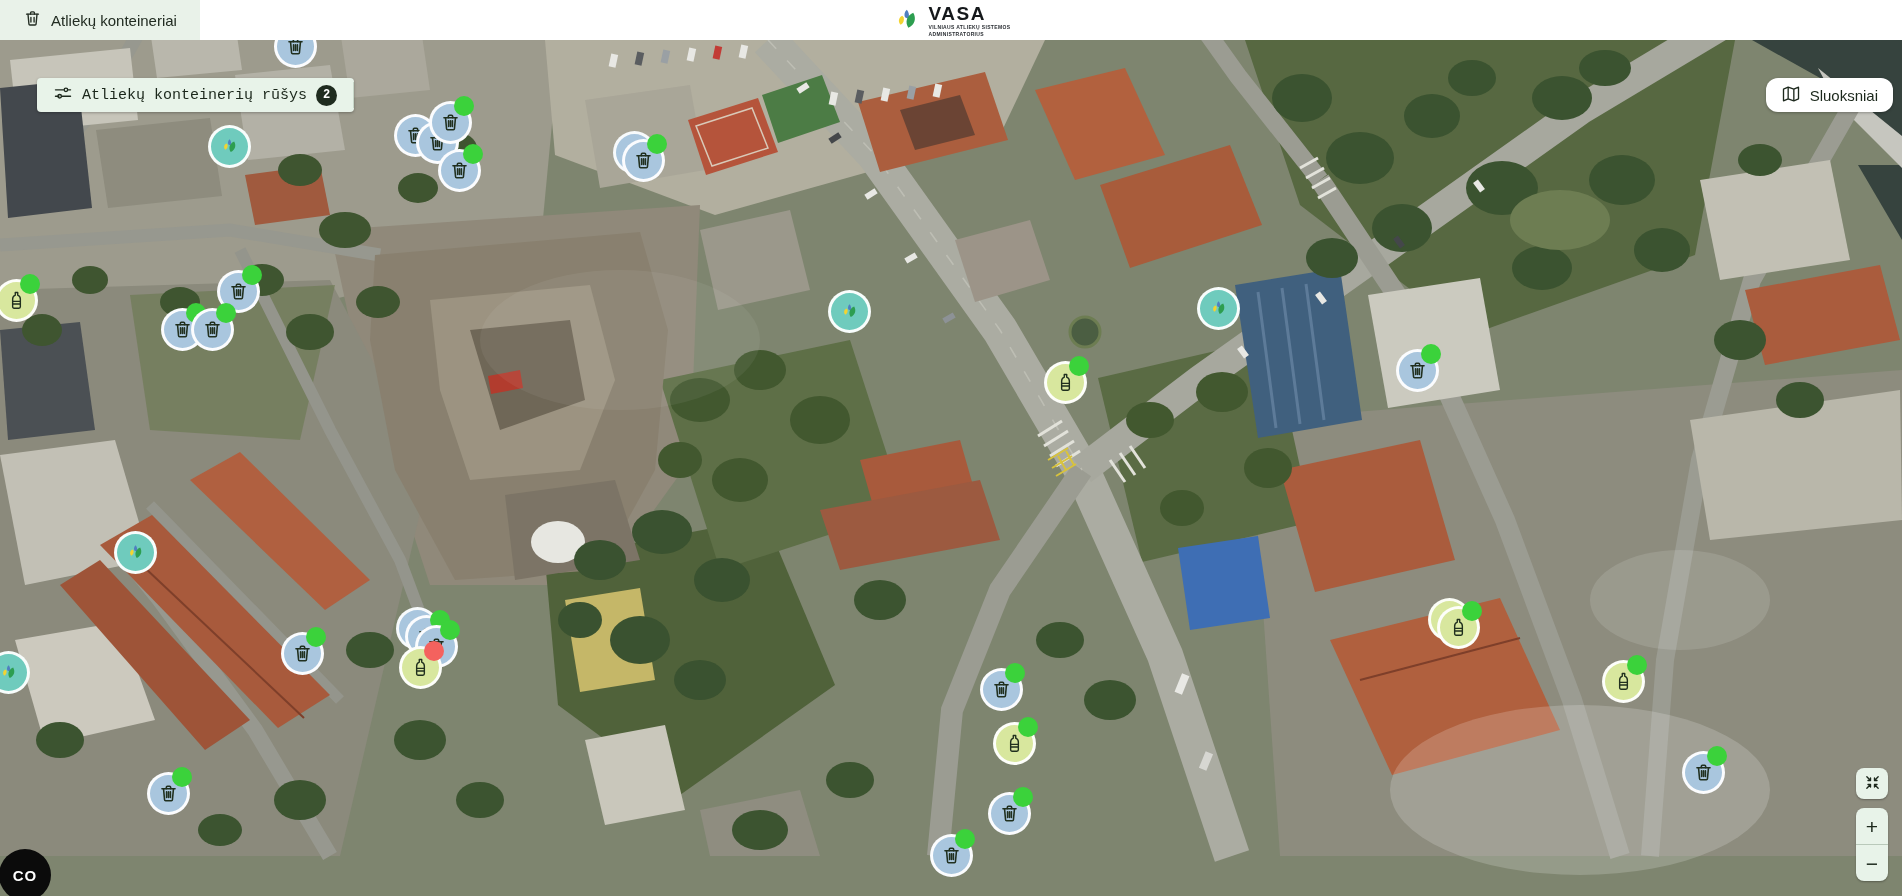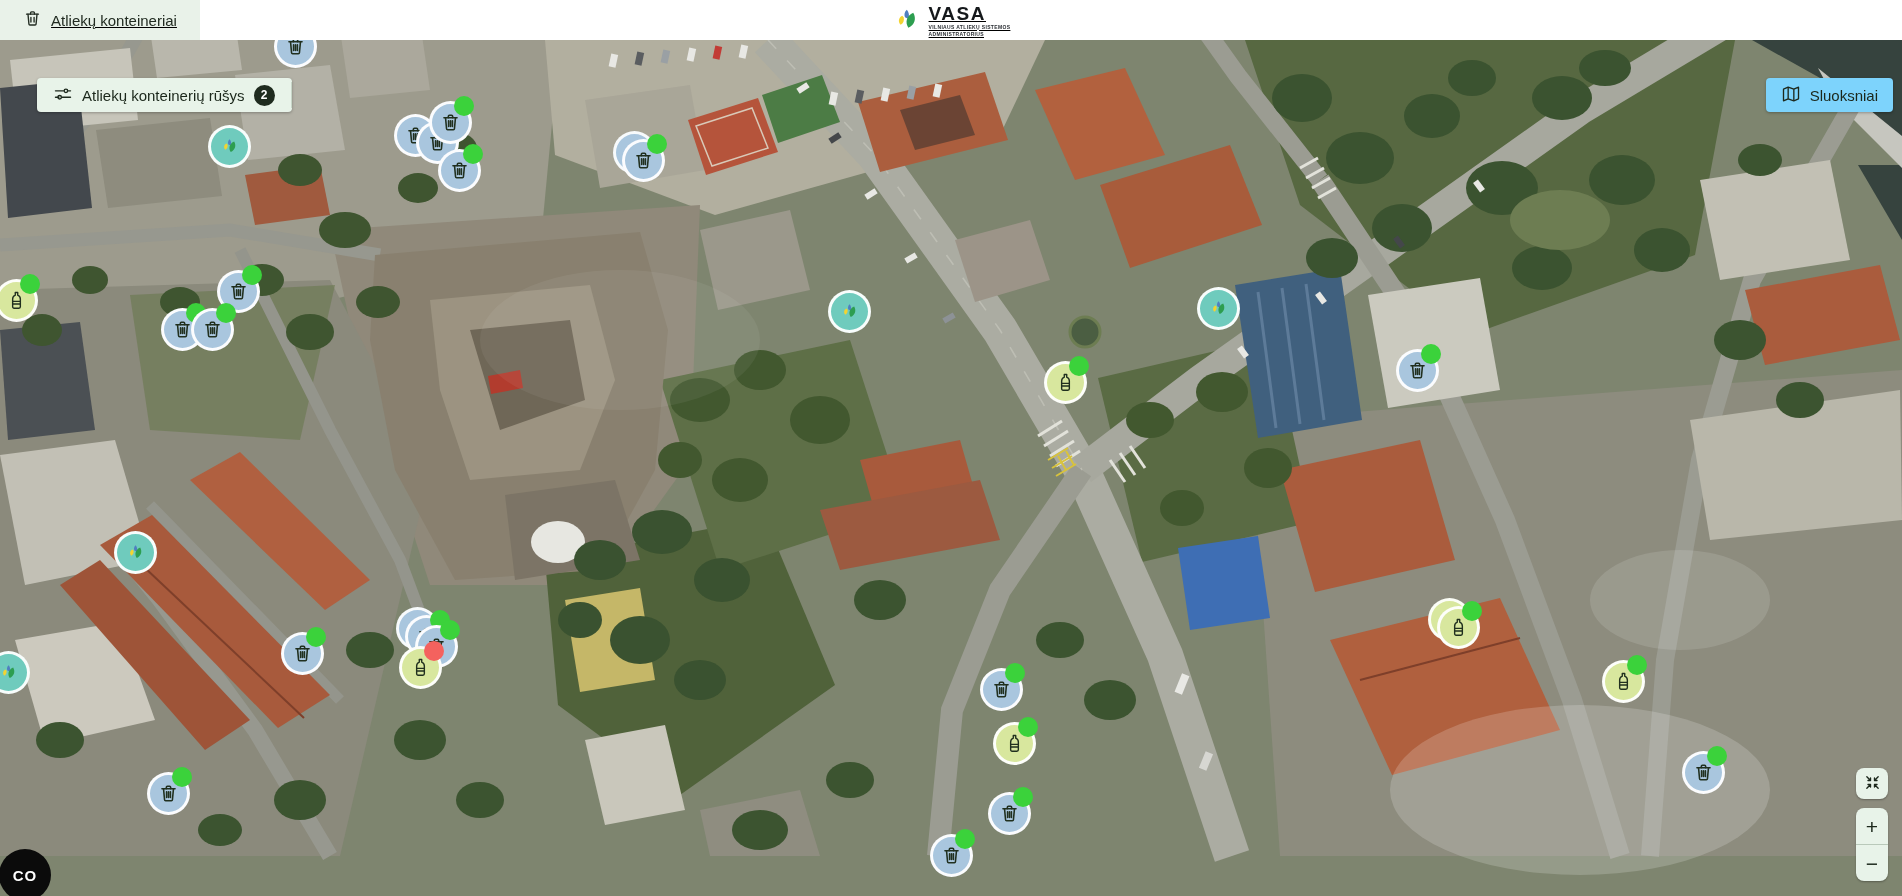--- a/index.html
+++ b/index.html
@@ -2,56 +2,56 @@
 <html style="--marker-mixed: #a9c6de; --marker-glass: #d8e79e; --marker-vasa: #6fcbbd; --badge-green: #3bd23b; --badge-red: #f4625e; --icon: #21301f;"><head>
 <meta charset="utf-8">
 <style>
   * { margin:0; padding:0; box-sizing:border-box; }
   html,body { width:1902px; height:896px; overflow:hidden;
     font-family:"Liberation Sans", sans-serif; background:#fff; }
 
   
   .header { position:absolute; left:0; top:0; width:1902px; height:40px;
     background:#ffffff; z-index:20; display:flex; align-items:stretch; }
-  .tabs { display:flex; height:40px;text-decoration:underline; }
+  .tabs { display:flex; height:40px; }
   .tab { display:flex; align-items:center; justify-content:center; gap:9px;
     height:40px; font-size:15px; font-weight:500; color:#222c22;
     background:#e9f2e9; border:none; cursor:pointer; }
   .tab svg { width:19px; height:19px; }
   .tab.t1 { width:200px; }
   .tab.t2 { width:188px; }
   .tab.active { background:#212c22; color:#ffffff; }
   .logo { position:absolute; left:50%; top:0; transform:translateX(-50%);
     height:40px; display:flex; align-items:center; gap:7px; }
   .logo svg { width:30px; height:32px; }
-  .logo-txt { display:flex; flex-direction:column; line-height:1;text-decoration:underline; }
+  .logo-txt { display:flex; flex-direction:column; line-height:1; }
   .logo-title { font-size:19px; font-weight:800; letter-spacing:1.5px; color:#15181b; }
   .logo-sub { font-size:5px; font-weight:700; letter-spacing:.35px; color:#2a2e33; margin-top:2px; }
 
   
   .map { position:absolute; left:0; top:40px; width:1902px; height:856px;
     overflow:hidden; background:#7e856f; cursor:grab; z-index:1; }
   .art { position:absolute; left:0; top:0; z-index:0; }
 
   
   .filterbar { position:absolute; left:37px; top:38px; height:34px; z-index:10;
     display:flex; align-items:stretch; background:#e8f3e9; border-radius:4px;
     box-shadow:0 1px 3px rgba(0,0,0,.28); }
   .fbtn { display:flex; align-items:center; gap:9px; padding:0 16px;
     background:transparent; border:none; cursor:pointer;
-    font-size:15px; font-weight:500; color:#1b271b; font-family:Liberation Sans, sans-serif; }
+    font-size:15px; font-weight:500; color:#1b271b; font-family:Liberation Mono, monospace; }
   .fbtn svg { width:20px; height:20px; }
   .fdiv { width:1px; background:#c7d6c8; margin:4px 0; }
   .fbadge { width:21px; height:21px; border-radius:50%; background:#1f2b1f;
     color:#fff; font-size:12px; font-weight:700; display:flex;
     align-items:center; justify-content:center; }
 
   .layersbtn { position:absolute; right:9px; top:38px; height:34px; z-index:10;
     display:flex; align-items:center; gap:9px; padding:0 15px;
-    background:#7dd3fc; border:none; border-radius:4px; cursor:pointer;
+    background:#ffffff; border:none; border-radius:12px; cursor:pointer;
     font-size:15px; font-weight:500; color:#1b271b; font-family:inherit;
     box-shadow:0 1px 3px rgba(0,0,0,.28); }
   .layersbtn svg { width:20px; height:20px; }
 
   
   .fitbtn { position:absolute; right:14px; top:728px; width:32px; height:31px;
     background:#e8f3e9; border:none; border-radius:8px; cursor:pointer; z-index:10;
     display:flex; align-items:center; justify-content:center;
     box-shadow:0 1px 2px rgba(0,0,0,.3); }
   .fitbtn svg { width:17px; height:17px; }

